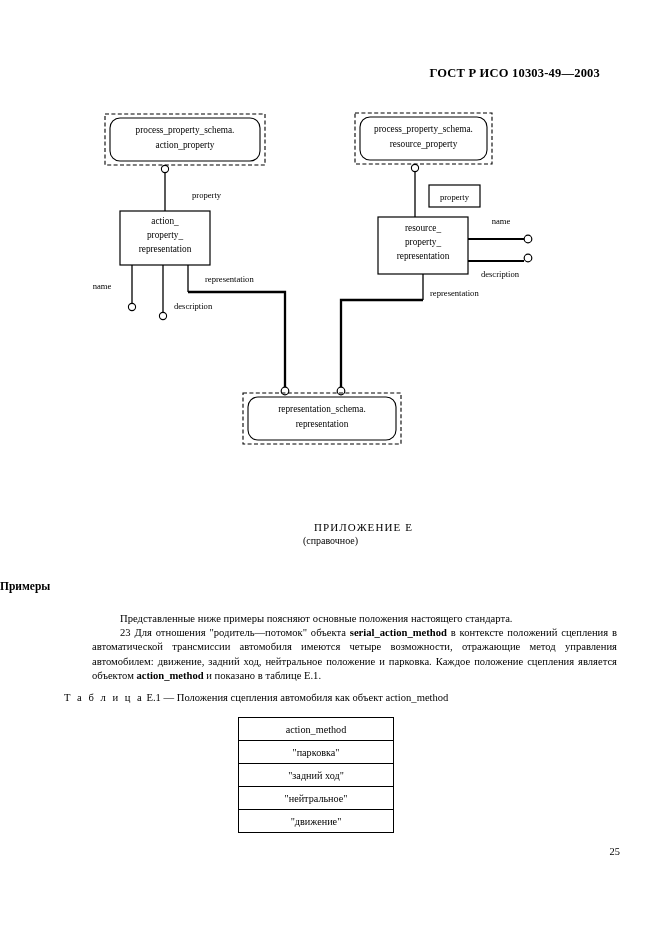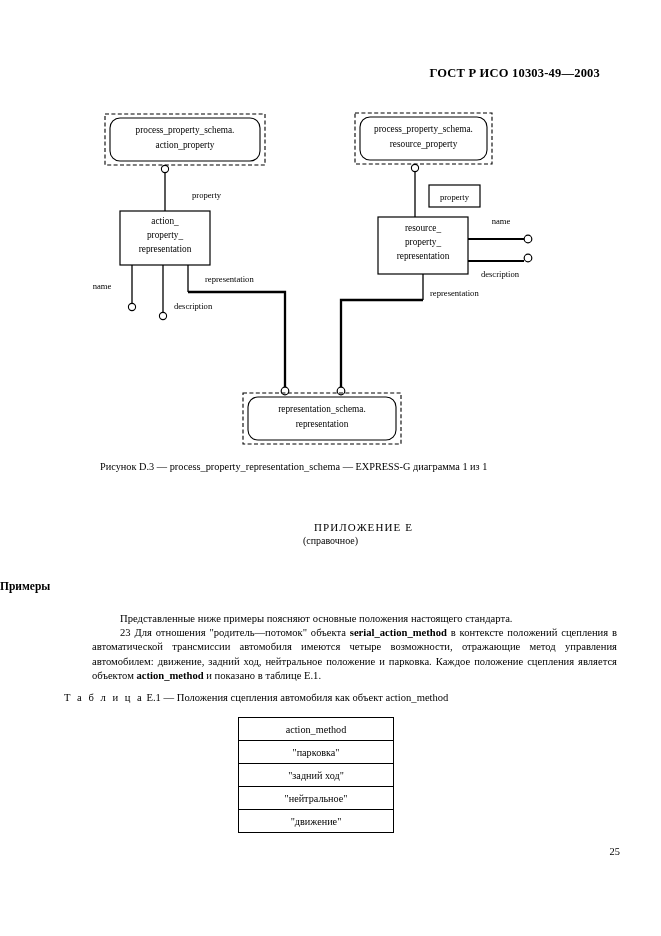--- a/index.html
+++ b/index.html
@@ -242,21 +242,20 @@
       <g>
         <rect x="243" y="381" width="158" height="51" fill="none" stroke="#000" stroke-width="1.1" stroke-dasharray="4,2.4"></rect>
         <rect x="248" y="385" width="148" height="43" rx="10" ry="10" fill="none" stroke="#000" stroke-width="1.1"></rect>
         <text class="dgm-text" x="322" y="400" text-anchor="middle">representation_schema.</text>
         <text class="dgm-text" x="322" y="415" text-anchor="middle">representation</text>
       </g>
 
     </svg>
   </div>
 
-  <div id="figure-caption">Рисунок D.3 — process_property_representation_schema — EXPRESS-G диаграмма 1 из 1</div>
 
   <div id="annex-title">ПРИЛОЖЕНИЕ Е</div>
   <div id="annex-subtitle">(справочное)</div>
   <div id="examples-heading">Примеры</div>
 
   <div id="body-text">
     <p class="indent">Представленные ниже примеры поясняют основные положения настоящего стандарта.</p>
     <p class="indent"><span>23 Для отношения "родитель—потомок" объекта </span><b>serial_action_method</b><span> в контексте положений сцепления в автоматической трансмиссии автомобиля имеются четыре возможности, отражающие метод управления автомобилем: движение, задний ход, нейтральное положение и парковка. Каждое положение сцепления является объектом </span><b>action_method</b><span> и показано в таблице Е.1.</span></p>
   </div>
 

